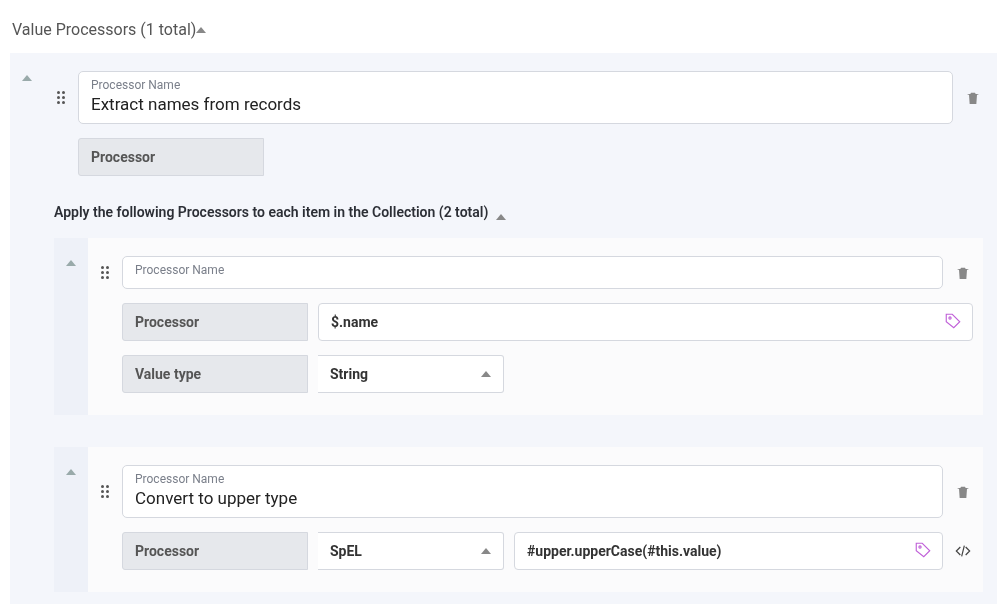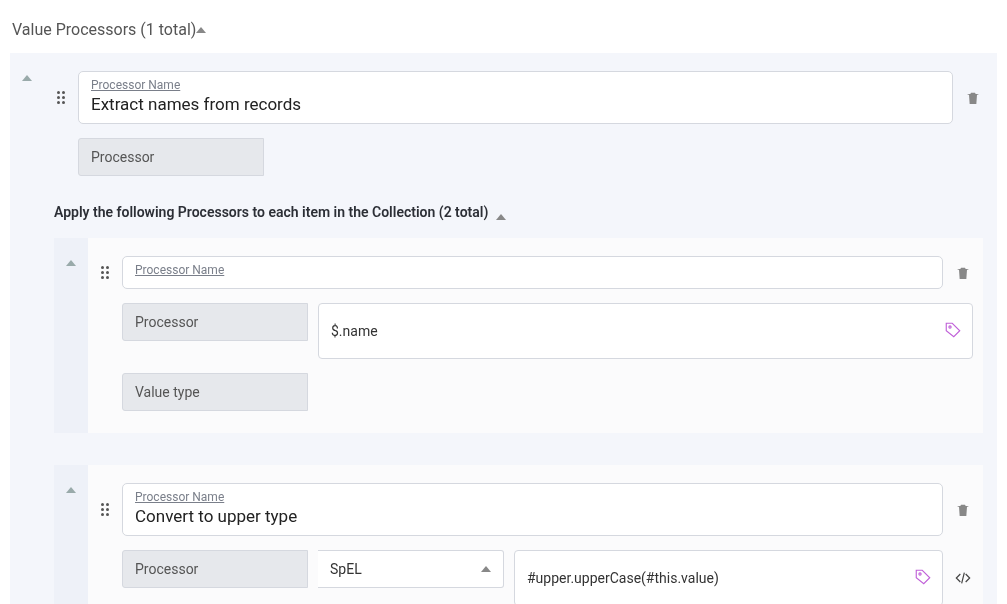--- a/index.html
+++ b/index.html
@@ -77,21 +77,20 @@
     flex: 1;
     background: #fff;
     border: 1px solid #d5d8df;
     border-radius: 5px;
     padding: 6px 12px 9px 12px;
   }
   .name-field .floating-label {
     font-size: 12px;
     color: #7a7f8a;
     margin-bottom: 2px;
-    text-decoration: underline;
   }
   .name-field .value {
     font-size: 17px;
     color: #222;
   }
   .trash {
     width: 20px;
     display: flex;
     align-items: center;
     justify-content: center;
@@ -122,37 +121,38 @@
     align-items: center;
     justify-content: space-between;
     padding: 0 12px;
     cursor: pointer;
     flex-shrink: 0;
     color: #31568f;
   }
   .select-box.black-text { color: #333; }
   .text-input {
     flex: 1;
-    height: 56px;
+    height: 38px;
     background: #fff;
     border: 1px solid #d5d8df;
     border-radius: 4px;
     display: flex;
     align-items: center;
     padding: 0 10px 0 12px;
     justify-content: space-between;
   }
   .tag-icon svg { width: 18px; height: 18px; stroke: #c060d8; fill: none; stroke-width: 1.5; }
   .code-icon svg { width: 20px; height: 16px; stroke: #444; fill: none; stroke-width: 1.8; }
   .field-row {
     display: flex;
     align-items: stretch;
     gap: 10px;
     margin-bottom: 14px;
     margin-left: 24px;
+    font-weight: bold;
   }
   .field-row.tight { margin-left: 0; }
   .inner-heading {
     font-weight: 600;
     color: #2c2f36;
     margin: 28px 0 18px 0;
     display: flex;
     align-items: flex-end;
     gap: 8px;
   }
@@ -246,20 +246,24 @@
               <div class="text-input">
                 <span>$.name</span>
                 <span class="tag-icon"><svg viewBox="0 0 24 24">
                     <path d="M3 3h8l10 10-8 8L3 13V3z"></path>
                     <circle cx="8" cy="8" r="1.5"></circle>
                   </svg></span>
               </div>
             </div>
             <div class="field-row">
               <div class="label-box">Value type</div>
+              <div class="select-box black-text">
+                <span>String</span>
+                <span class="caret-up"></span>
+              </div>
             </div>
           </div>
         </div>
         <div class="inner-panel">
           <div class="strip">
             <span class="caret-up"></span>
           </div>
           <div class="panel-body">
             <div class="row">
               <div class="drag-handle">

